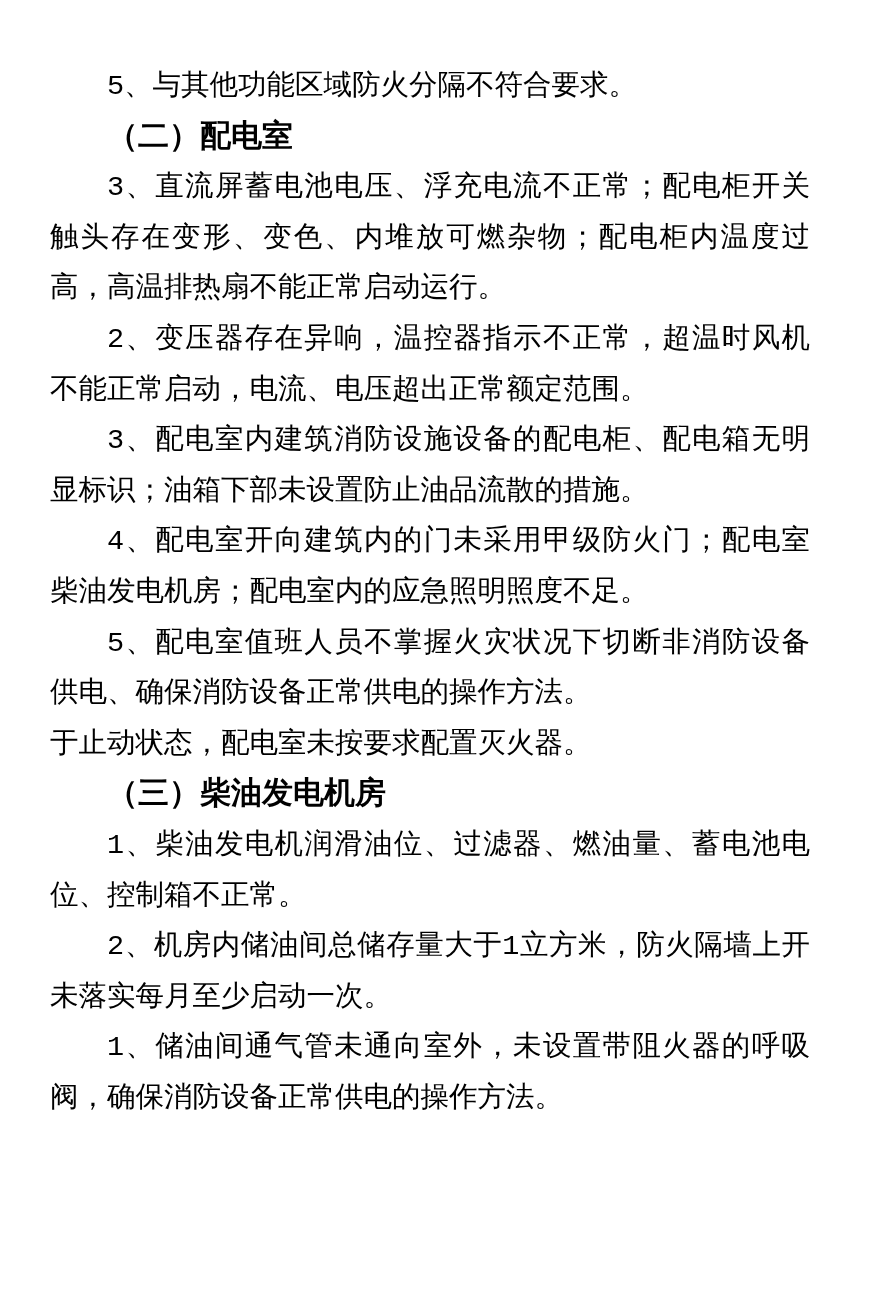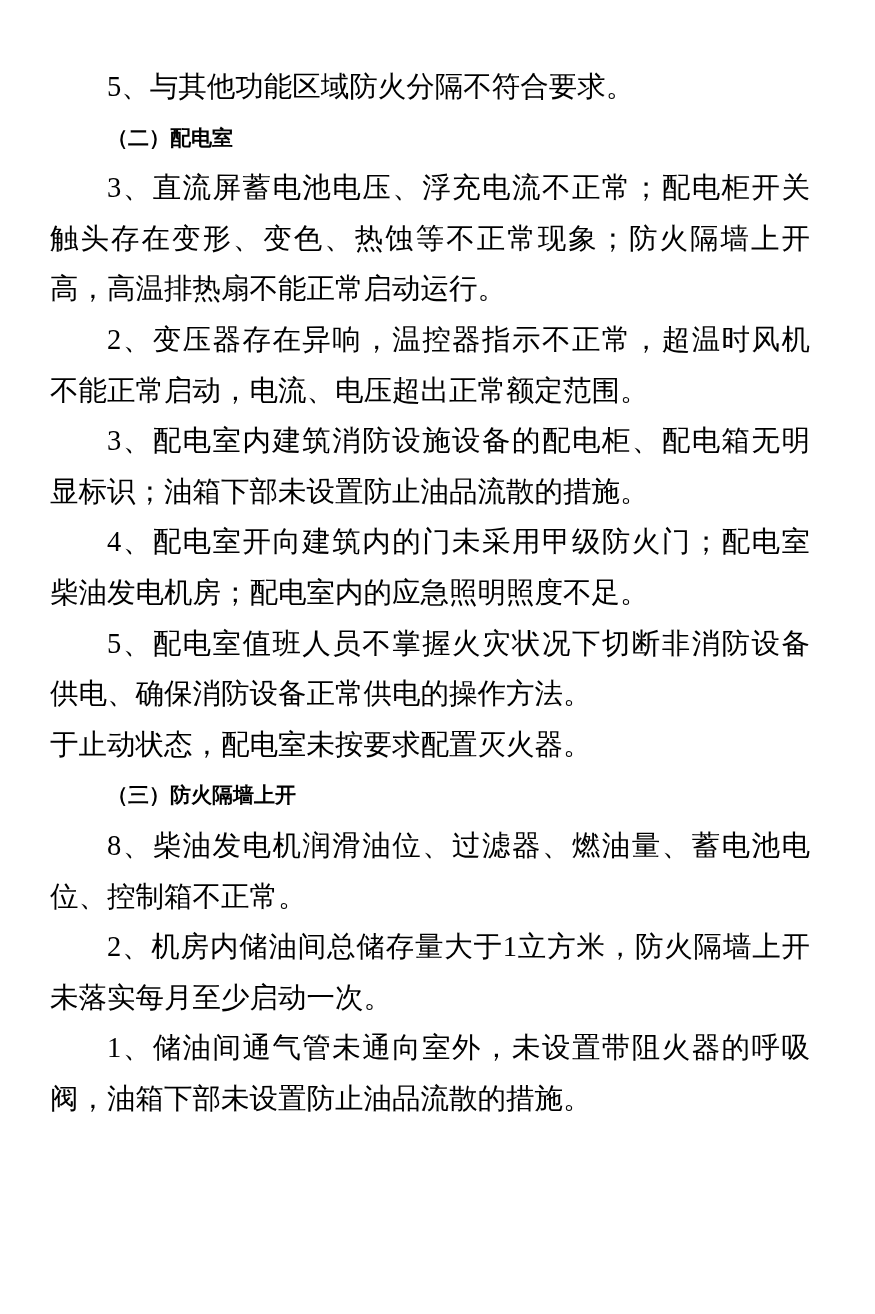--- a/index.html
+++ b/index.html
@@ -6,21 +6,21 @@
     margin: 0;
     padding: 0;
     background: #ffffff;
   }
   .page {
     position: relative;
     width: 875px;
     height: 1314px;
     background: #ffffff;
     overflow: hidden;
-    font-family: Liberation Serif, serif;
+    font-family: Liberation Mono, monospace;
     color: #000000;
   }
   .content {
     position: absolute;
     left: 50px;
     top: 62px;
     width: 760px;
   }
   .para { margin: 0; padding: 0; }
   .line {
@@ -30,37 +30,37 @@
     overflow: hidden;
     text-align: justify;
     white-space: normal;
   }
   
   .line.fill { text-align-last: justify; }
   
   .line.indent { text-indent: 57px; }
   .para.heading .line {
     font-weight: 700;
-    font-size: 21px;
+    font-size: 31px;
   }
 </style>
 </head>
 <body>
 
 <div class="page">
   <div class="content" id="doc-content">
       <div class="para body">
         <div class="line indent">5、与其他功能区域防火分隔不符合要求。</div>
       </div>
       <div class="para heading">
         <div class="line indent">（二）配电室</div>
       </div>
       <div class="para body">
         <div class="line indent fill">3、直流屏蓄电池电压、浮充电流不正常；配电柜开关</div>
-        <div class="line fill">触头存在变形、变色、热蚀等不正常现象；防火隔墙上开</div>
+        <div class="line fill">触头存在变形、变色、内堆放可燃杂物；配电柜内温度过</div>
         <div class="line">高，高温排热扇不能正常启动运行。</div>
       </div>
       <div class="para body">
         <div class="line indent fill">2、变压器存在异响，温控器指示不正常，超温时风机</div>
         <div class="line">不能正常启动，电流、电压超出正常额定范围。</div>
       </div>
       <div class="para body">
         <div class="line indent fill">3、配电室内建筑消防设施设备的配电柜、配电箱无明</div>
         <div class="line">显标识；油箱下部未设置防止油品流散的措施。</div>
       </div>
@@ -69,28 +69,28 @@
         <div class="line">柴油发电机房；配电室内的应急照明照度不足。</div>
       </div>
       <div class="para body">
         <div class="line indent fill">5、配电室值班人员不掌握火灾状况下切断非消防设备</div>
         <div class="line">供电、确保消防设备正常供电的操作方法。</div>
       </div>
       <div class="para body">
         <div class="line">于止动状态，配电室未按要求配置灭火器。</div>
       </div>
       <div class="para heading">
-        <div class="line indent">（三）防火隔墙上开</div>
+        <div class="line indent">（三）柴油发电机房</div>
       </div>
       <div class="para body">
-        <div class="line indent fill">8、柴油发电机润滑油位、过滤器、燃油量、蓄电池电</div>
+        <div class="line indent fill">1、柴油发电机润滑油位、过滤器、燃油量、蓄电池电</div>
         <div class="line">位、控制箱不正常。</div>
       </div>
       <div class="para body">
         <div class="line indent fill">2、机房内储油间总储存量大于1立方米，防火隔墙上开</div>
         <div class="line">未落实每月至少启动一次。</div>
       </div>
       <div class="para body">
         <div class="line indent fill">1、储油间通气管未通向室外，未设置带阻火器的呼吸</div>
-        <div class="line">阀，油箱下部未设置防止油品流散的措施。</div>
+        <div class="line">阀，确保消防设备正常供电的操作方法。</div>
       </div>
     </div>
 </div>
 
 </body></html>

